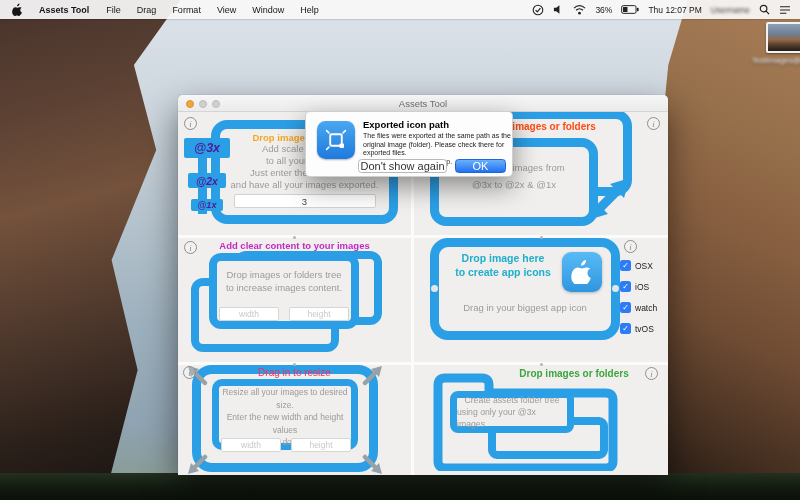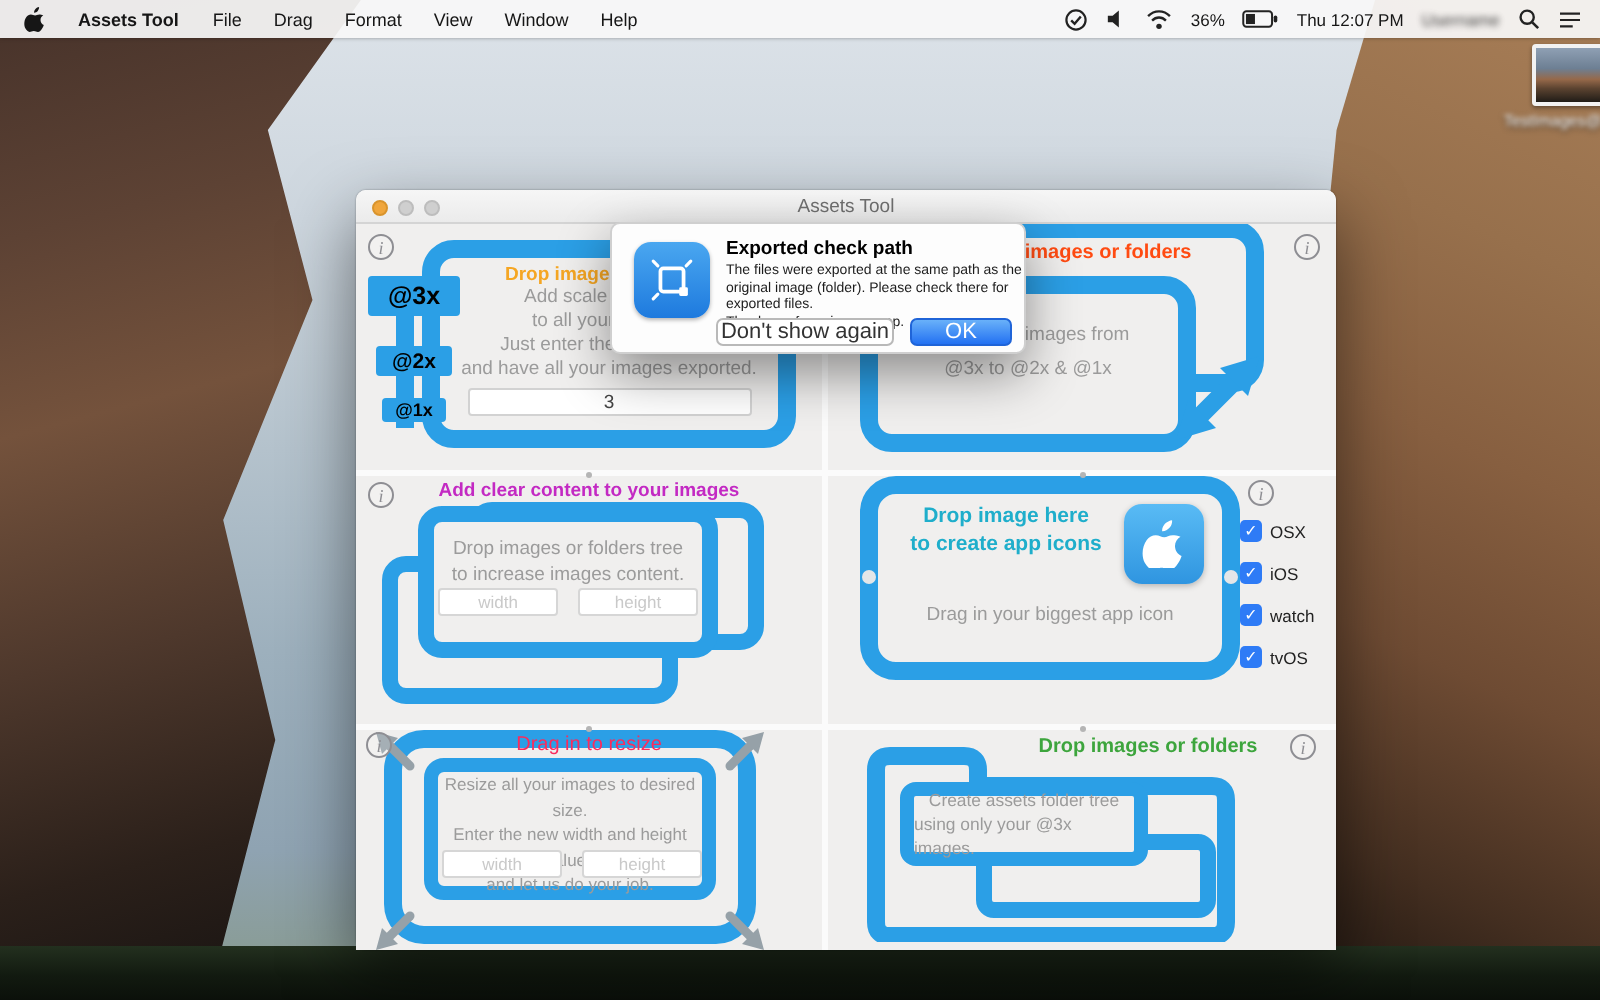--- a/index.html
+++ b/index.html
@@ -76,22 +76,22 @@
   .blue-rect { position:absolute; border:9px solid #2B9FE6; border-radius:16px; }
   .gray-line { color:#9b9b9b; }
 
   
   .p1-vline { position:absolute; left:20px; top:30px; width:9px; height:72px; background:#2B9FE6; }
   .p1-rect { left:33px; top:8px; width:187px; height:104px; padding-top:2px; text-align:center; }
   .p1-head { font-size:9.5px; font-weight:bold; color:#F5A623; margin-top:1px; }
   .p1-line { font-size:9.5px; line-height:12px; }
   .scale-input { display:block; margin:3px auto 0; width:142px; height:14px; border:1px solid #d2d2d2;
     border-radius:2px; background:#fff; font-size:9.5px; text-align:center; color:#444; outline:none; }
-  .tab { position:absolute; background:#2B9FE6; color:#000000; font-weight:bold;
-    display:flex; align-items:center; justify-content:center; border-radius:2px; z-index:3; }
+  .tab { position:absolute; background:#2B9FE6; color:#4c1d95; font-weight:bold;
+    display:flex; align-items:center; justify-content:center; border-radius:2px; z-index:3;font-style:italic; }
   .tab-3x { left:6px;  top:26px; width:46px; height:20px; font-size:12.5px; }
   .tab-2x { left:10px; top:61px; width:38px; height:15px; font-size:10.5px; }
   .tab-1x { left:13px; top:87px; width:32px; height:12px; font-size:9px; }
 
   
   .p2-back  { left:46px; top:-2px; width:172px; height:86px; }
   .p2-front { left:16px; top:26px; width:168px; height:88px; background:#f0efee; z-index:2; }
   .p2-head { position:absolute; left:0; right:0; top:9px; text-align:center;
     font-size:10px; font-weight:bold; color:#FF4B12; z-index:4; }
   .p2-lines { position:absolute; left:16px; width:168px; top:47px; text-align:center;
@@ -99,21 +99,21 @@
   .p2-arrow { position:absolute; left:170px; top:64px; z-index:5; }
 
   
   .p3-head { position:absolute; left:0; right:0; top:2px; text-align:center;
     font-size:9.5px; font-weight:bold; color:#C32AC3; z-index:5; }
   .p3-back1 { left:56px; top:13px; width:148px; height:74px; border-width:8px; border-radius:12px; }
   .p3-back2 { left:13px; top:40px; width:148px; height:74px; border-width:8px; border-radius:12px; }
   .p3-front { left:31px; top:15px; width:150px; height:76px; border-width:8px; border-radius:12px;
     background:#f0efee; z-index:2; text-align:center; padding-top:7px; }
   .p3-line { font-size:9.5px; line-height:13px; }
-  .wh-row { display:flex; justify-content:center; gap:10px; margin-top:0; }
+  .wh-row { display:flex; justify-content:center; gap:10px; margin-top:13px; }
   .wh-input { width:60px; height:14px; border:1px solid #d6d6d6; border-radius:2px; background:#fff;
     font-size:8.5px; text-align:center; outline:none; color:#666; }
   .wh-input::placeholder { color:#c9c9c9; }
 
   
   .p4-rect { left:16px; top:0px; width:190px; height:102px; border-radius:18px; }
   .p4-dot { position:absolute; width:7px; height:7px; border-radius:50%; background:#e3e6e8; z-index:3; }
   .p4-head { position:absolute; left:24px; width:130px; top:13px; text-align:center;
     font-size:10.5px; line-height:14px; font-weight:bold; color:#1FAECB; z-index:4; }
   .p4-body { position:absolute; left:20px; width:182px; top:62px; text-align:center;
@@ -394,20 +394,20 @@
 </div>
 
 <div class="dialog">
   <div class="dlg-icon">
     <svg width="26" height="26" viewBox="0 0 36 36">
         <rect x="10" y="10" width="16" height="16" rx="2" fill="none" stroke="#fff" stroke-width="2.6"></rect>
         <path d="M5 5 l3.2 3.2 M31 5 l-3.2 3.2 M5 31 l3.2 -3.2" stroke="#fff" stroke-width="2.2" stroke-linecap="round"></path>
         <rect x="23" y="23" width="6" height="6" rx="1" fill="#fff"></rect>
       </svg>
   </div>
-  <div class="dlg-title">Exported check path</div>
+  <div class="dlg-title">Exported icon path</div>
   <div class="dlg-body">
     <div>The files were exported at the same path as the original image (folder). Please check there for exported files.</div>
     <div>Thank you for using our app.</div>
   </div>
   <div class="dlg-btn dlg-dismiss">Don't show again</div>
   <div class="dlg-btn dlg-ok">OK</div>
 </div>
 
 </body></html>

